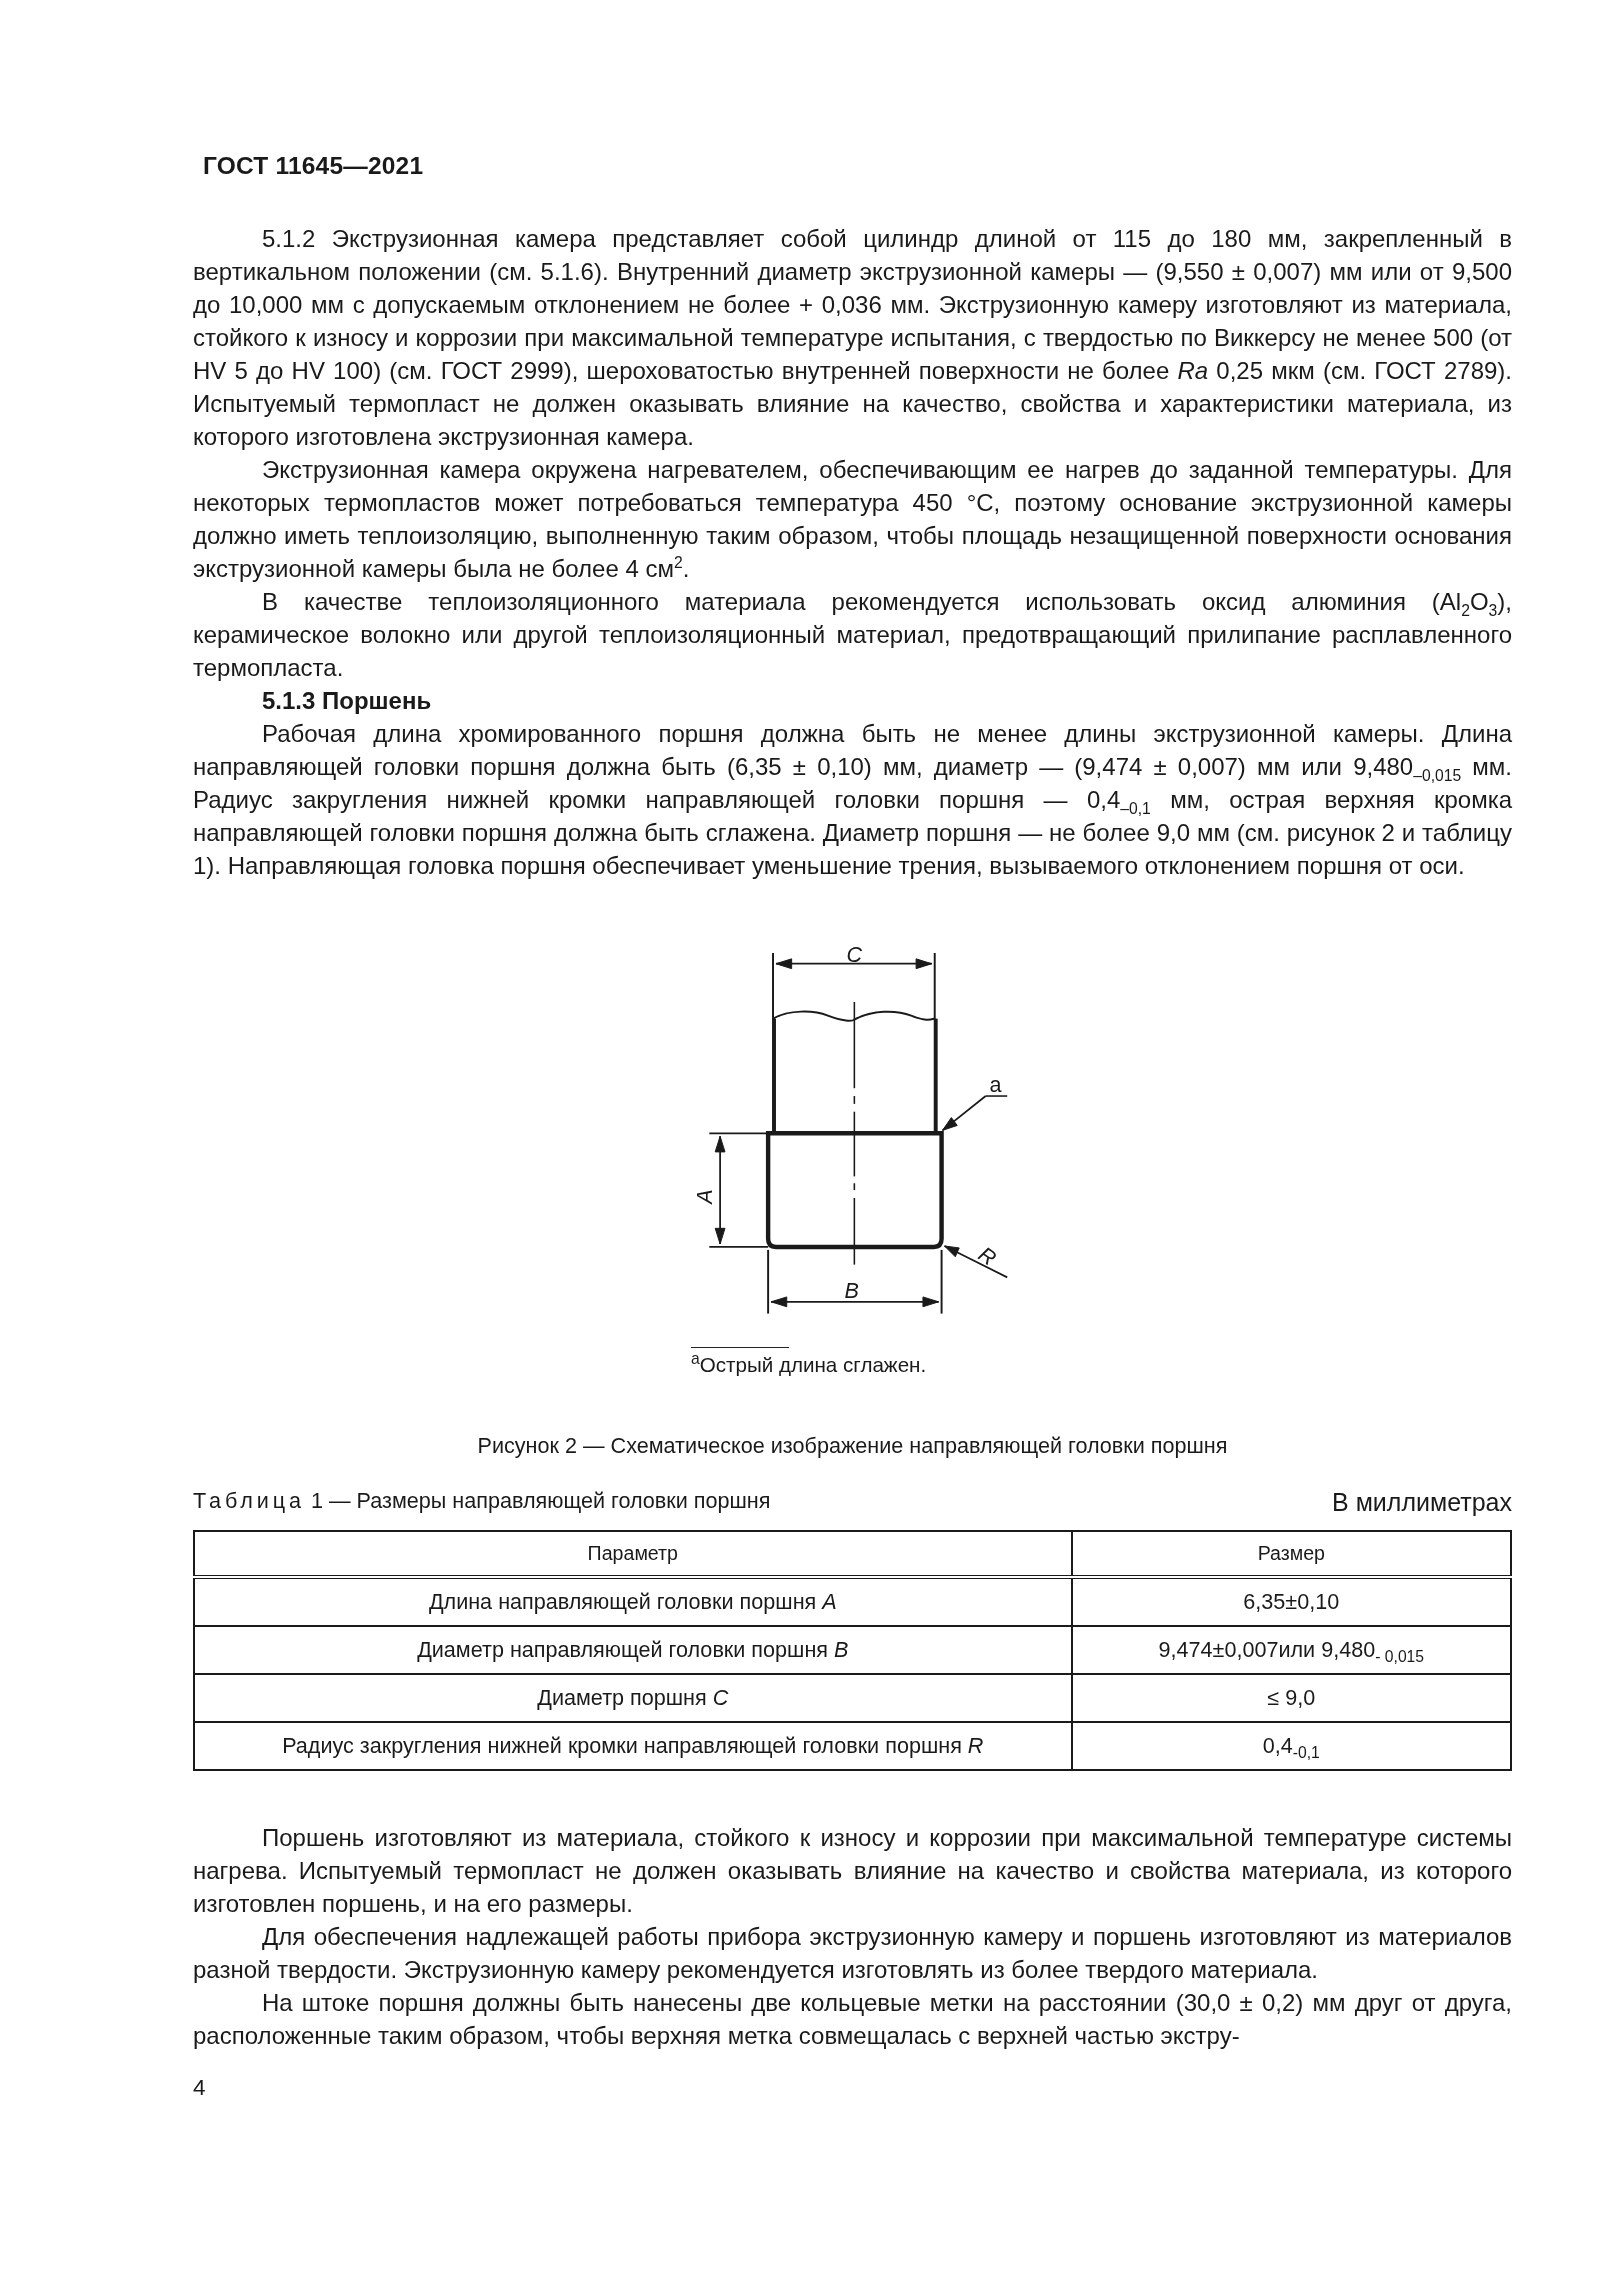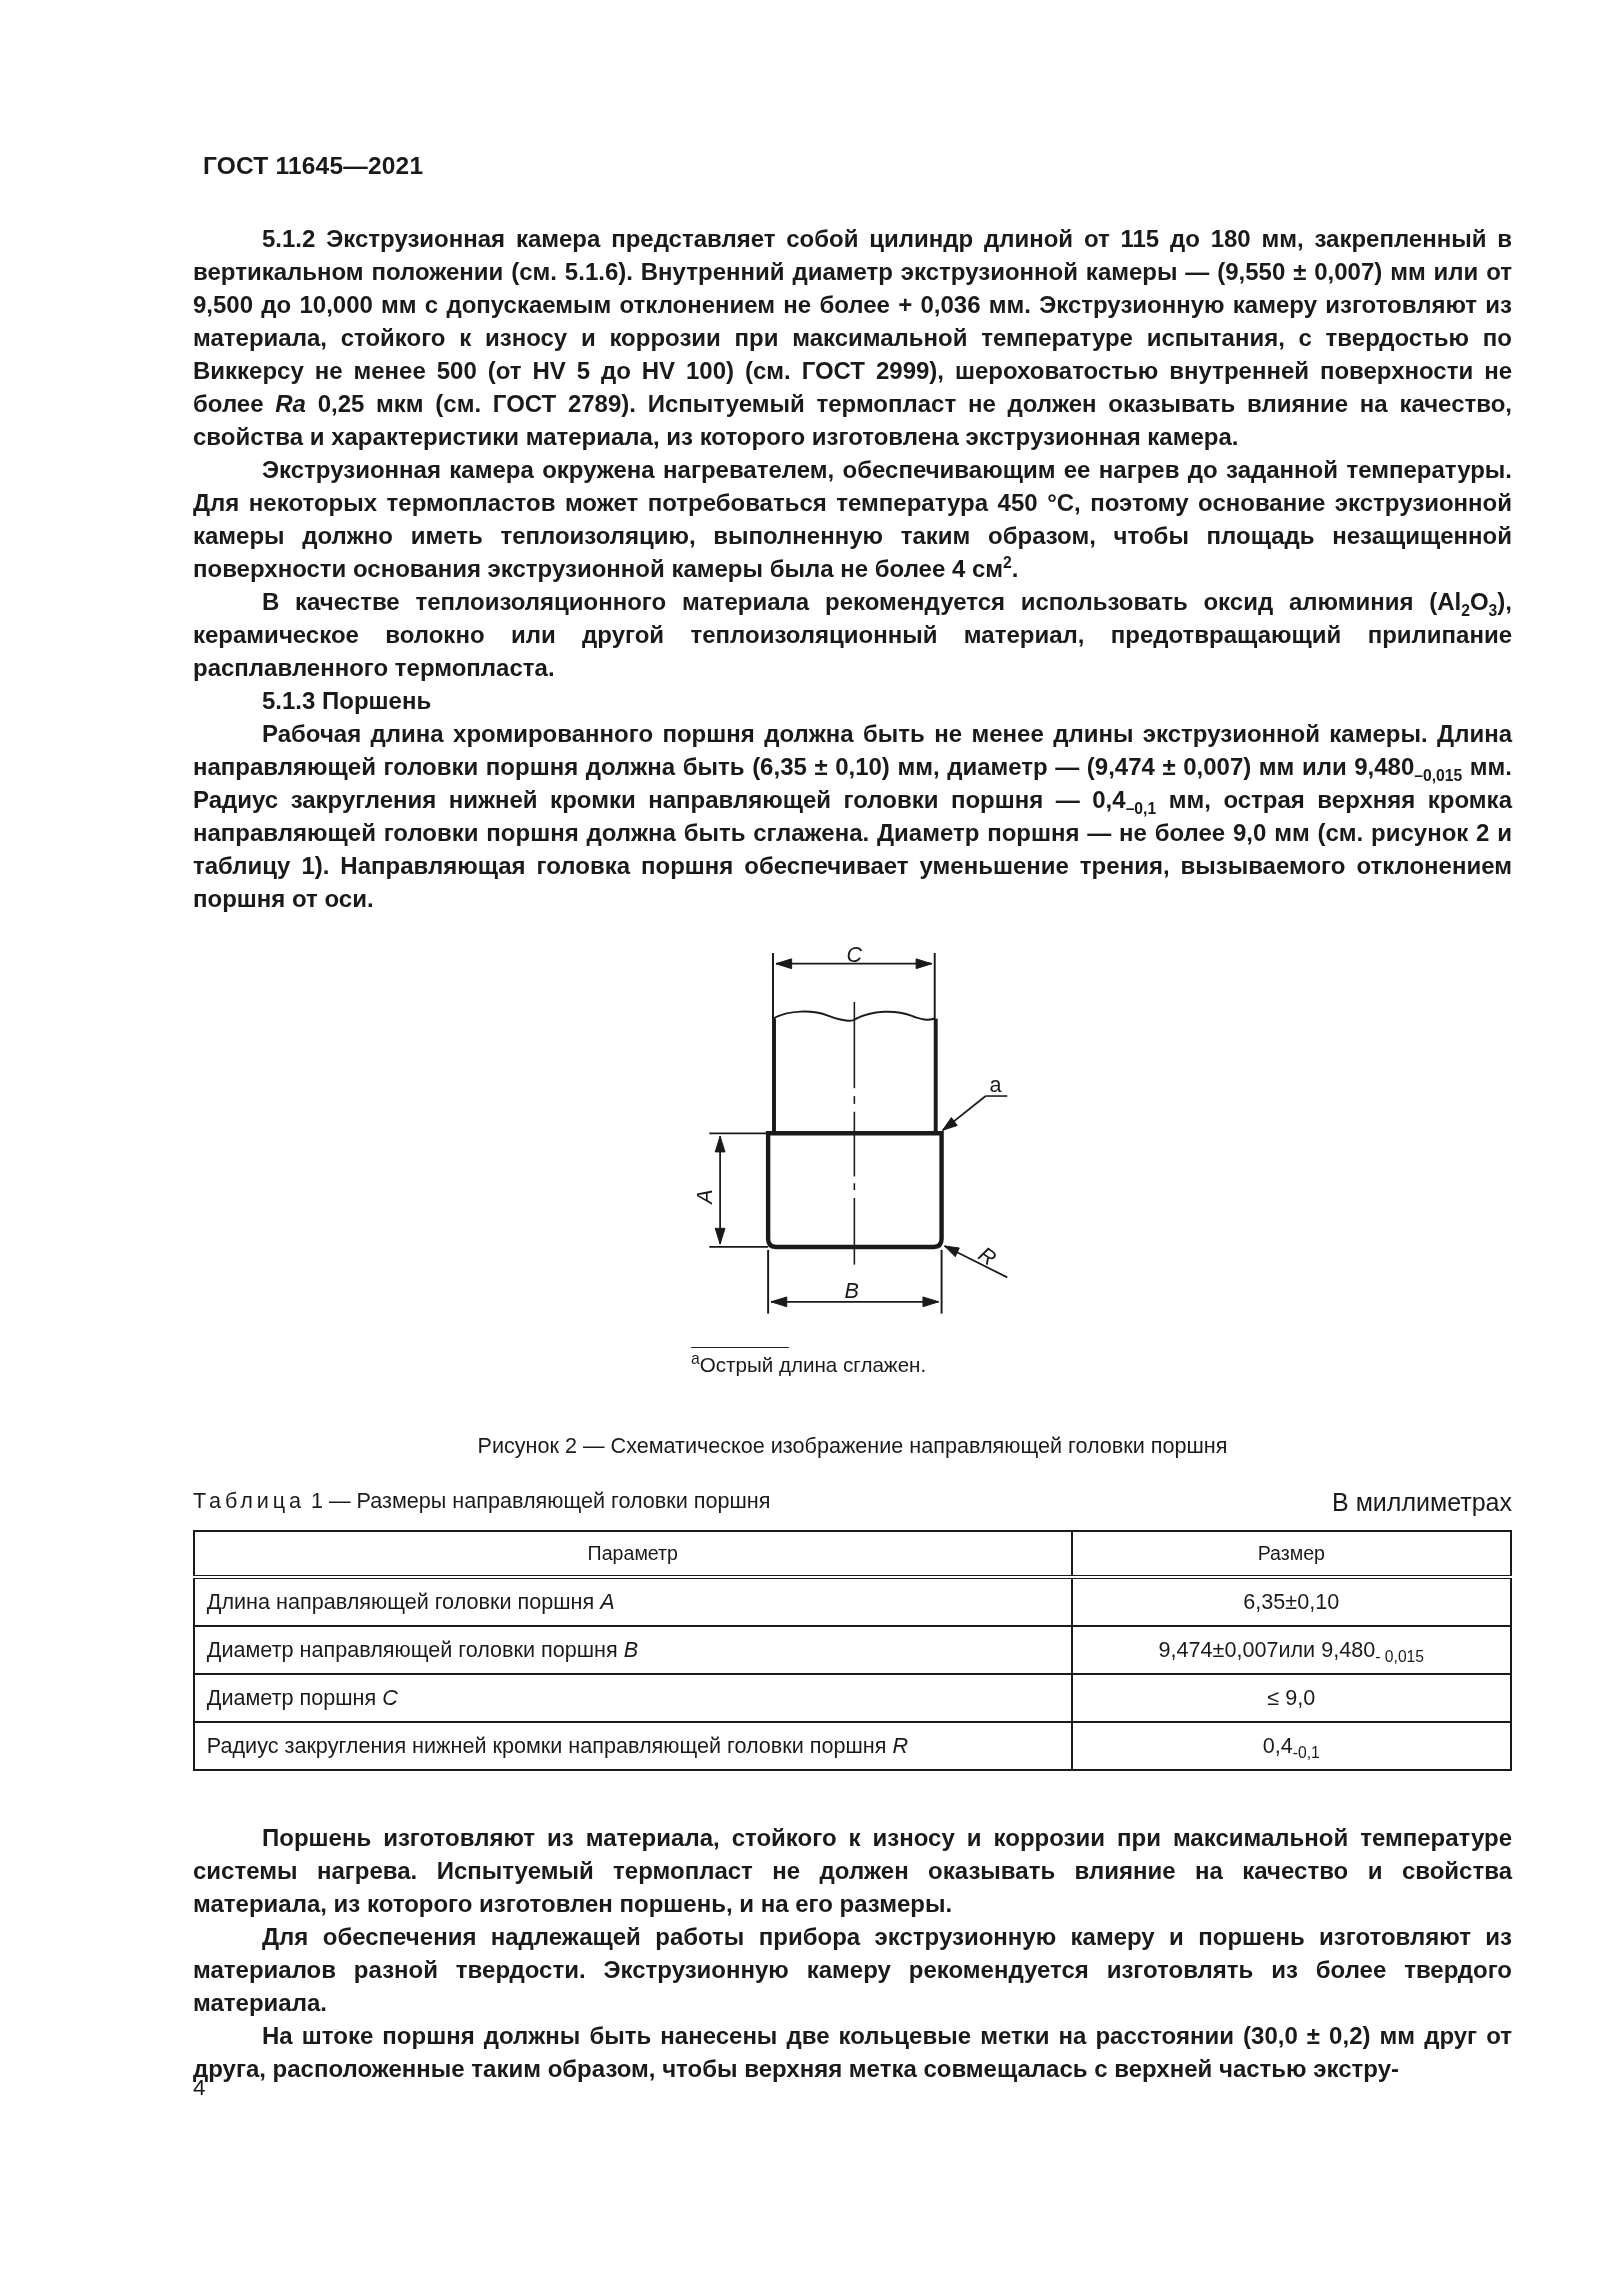--- a/index.html
+++ b/index.html
@@ -1,37 +1,37 @@
 <!DOCTYPE html>
 <html><head>
 <meta charset="utf-8">
 <style>
   html, body { margin:0; padding:0; background:#ffffff; }
   body { width:1621px; height:2293px; position:relative; overflow:hidden;
          font-family:"Liberation Sans", sans-serif; color:#1a1a1a; }
   .page-title { position:absolute; left:203px; top:152px; font-size:24.5px; font-weight:bold; letter-spacing:0.2px; }
   .text-block { position:absolute; left:193px; width:1319px; font-size:24px; line-height:33px; text-align:justify; }
-  .text-block p { margin:0; text-indent:69px;font-weight:bold; }
+  .text-block p { margin:0; text-indent:69px; }
   .text-block p.h { font-weight:bold; }
   sub, sup { font-size:15.7px; line-height:0; }
   i { font-style:italic; }
   #block1 { top:222px; }
   #block2 { top:1802px;margin-top:19px; }
   .figure { position:absolute; left:676px; top:941px; width:392px; height:412px; }
   .fig-footnote { position:absolute; left:691px; top:1353px; font-size:20.6px; }
   .fig-footnote .rule { position:absolute; left:0; top:-5.9px; width:98px; border-top:1.5px solid #222; }
   .fig-caption { position:absolute; left:193px; width:1319px; top:1433px; text-align:center; font-size:21.6px; }
   .tbl-title { position:absolute; left:193px; top:1488px; font-size:21.6px; }
   .tbl-title .spaced { letter-spacing:3.9px;margin-top:30px; }
   .tbl-units { position:absolute; right:109px; top:1488px; font-size:25px; }
   table.dims { position:absolute; left:193px; top:1530px; width:1319px; border-collapse:collapse; font-size:21.6px; }
   table.dims td, table.dims th { border:2.5px solid #1a1a1a; padding:0 11.8px; height:46px; }
   table.dims th { font-weight:normal; font-size:19.6px; text-align:center; height:43px; border-bottom:4.9px double #1a1a1a; }
   table.dims td.val { text-align:center; }
-  table.dims td.param { text-align:left; }
+  table.dims td.param { text-align:center; }
   .col1 { width:852px; }
   .page-num { position:absolute; left:193px; top:2075px; font-size:22.5px; }
 </style>
 </head>
 <body>
 
 <div class="page-title">ГОСТ 11645—2021</div>
 
 <div class="text-block" id="block1">
   <p><span>5.1.2 Экструзионная камера представляет собой цилиндр длиной от 115 до 180 мм, закрепленный в вертикальном положении (см. 5.1.6). Внутренний диаметр экструзионной камеры — (9,550 ± 0,007) мм или от 9,500 до 10,000 мм с допускаемым отклонением не более + 0,036 мм. Экструзионную камеру изготовляют из материала, стойкого к износу и коррозии при максимальной температуре испытания, с твердостью по Виккерсу не менее 500 (от HV 5 до HV 100) (см. ГОСТ 2999), шероховатостью внутренней поверхности не более </span><i>Ra</i><span> 0,25 мкм (см. ГОСТ 2789). Испытуемый термопласт не должен оказывать влияние на качество, свойства и характеристики материала, из которого изготовлена экструзионная камера.</span></p>

